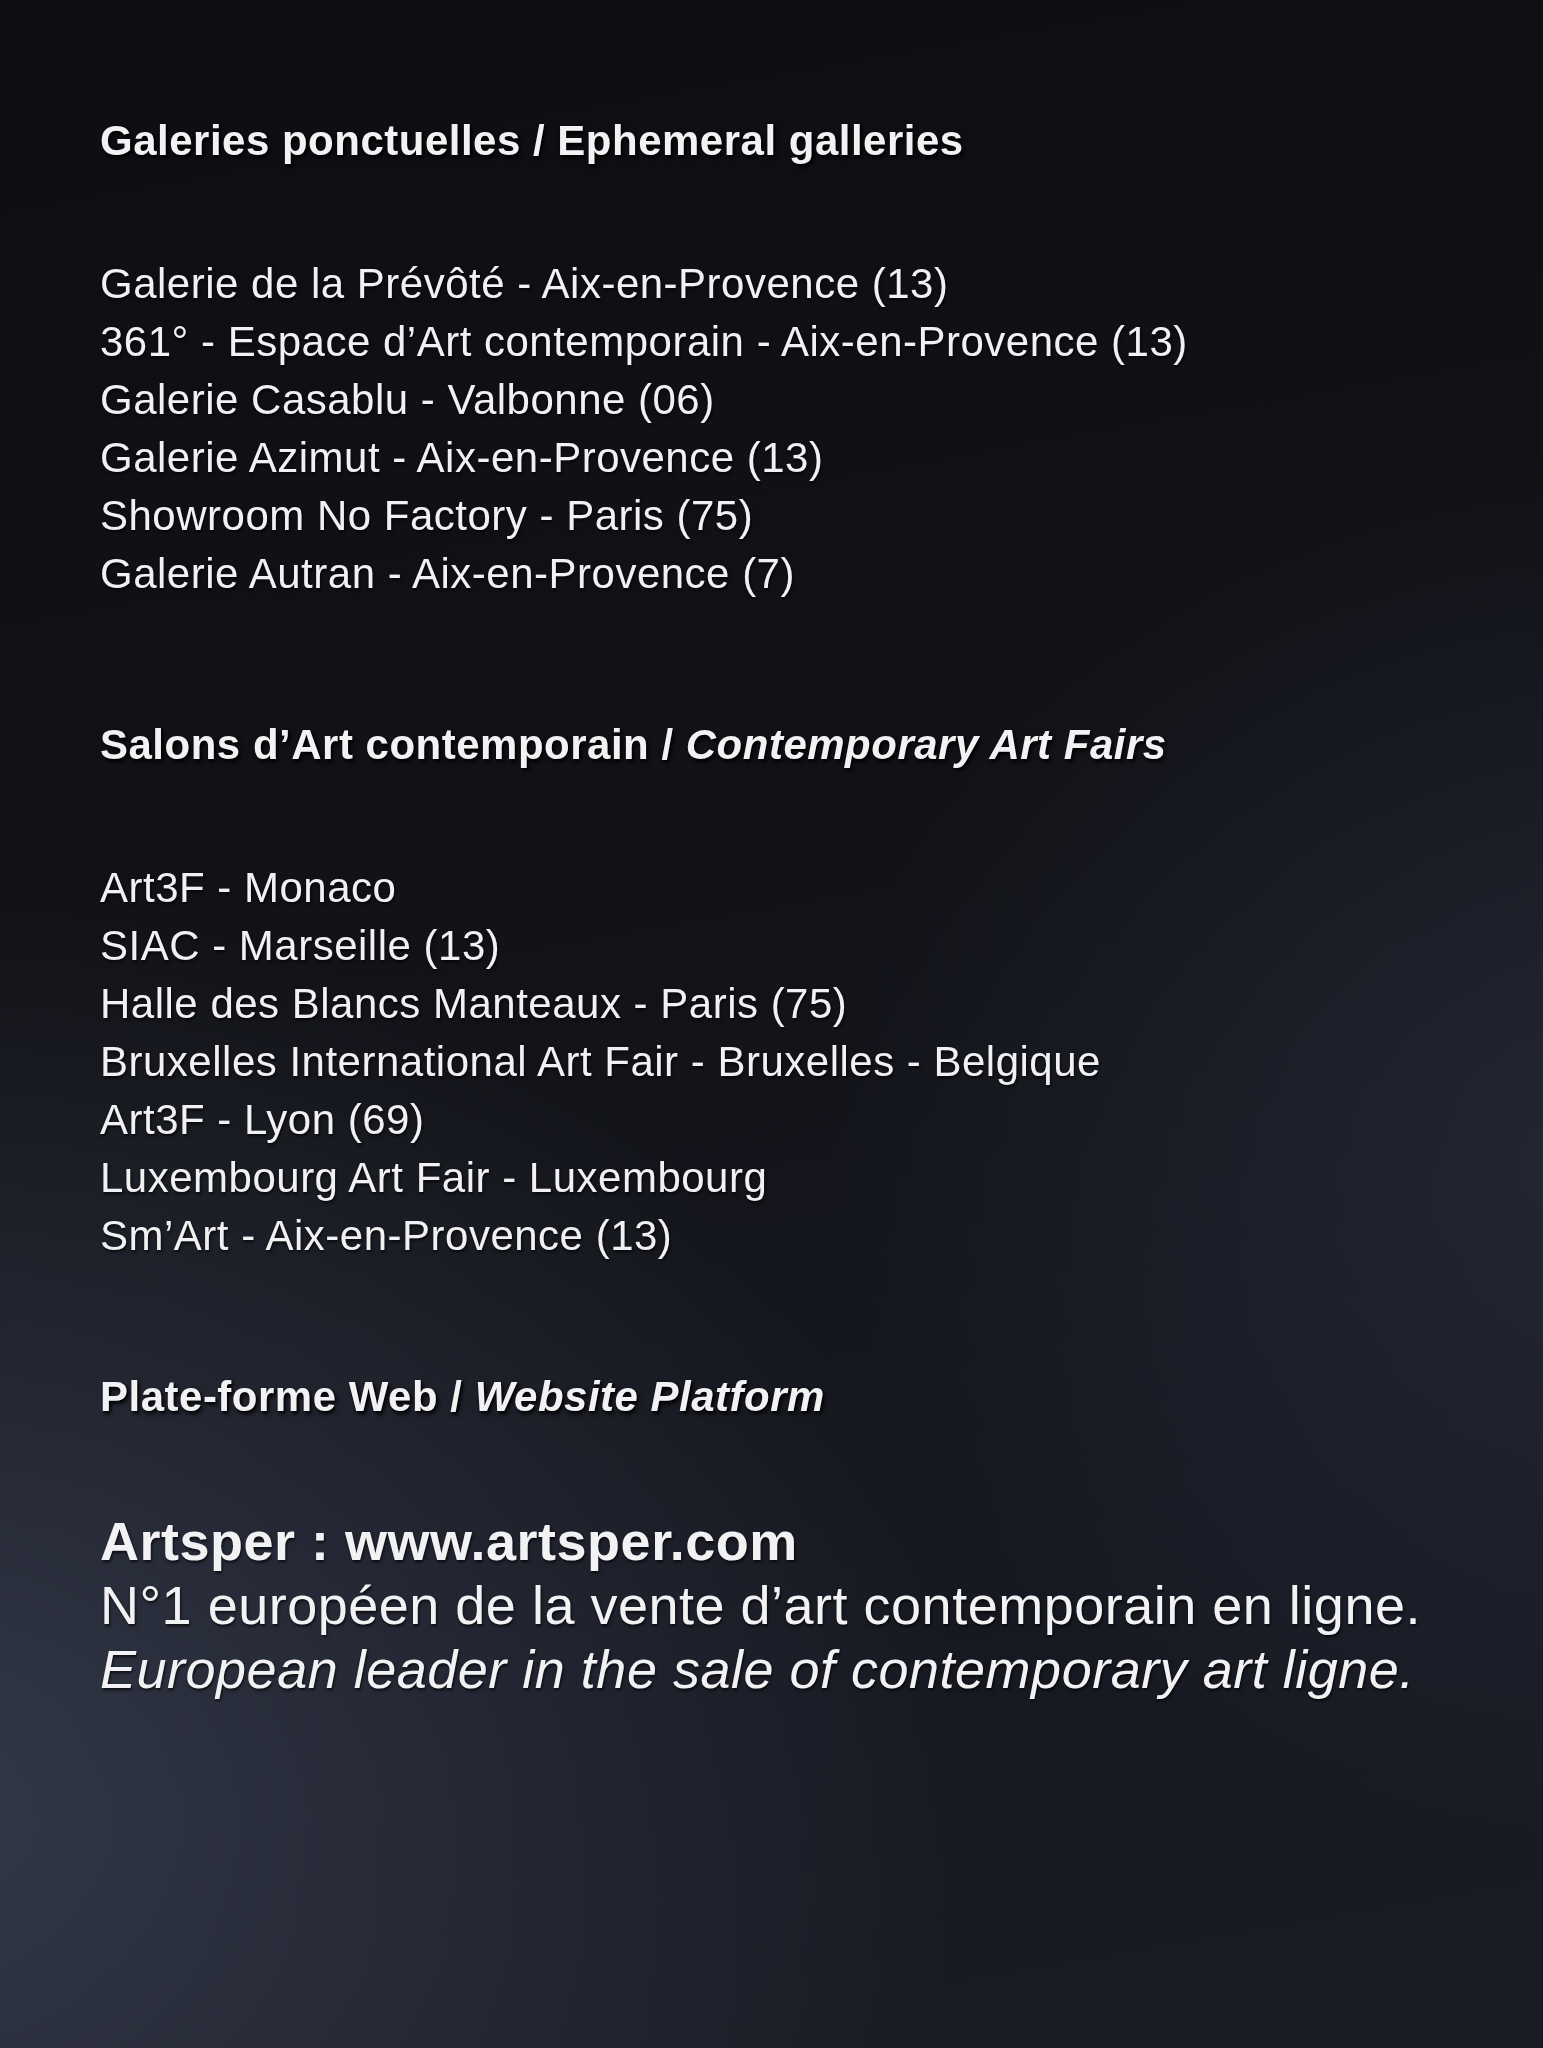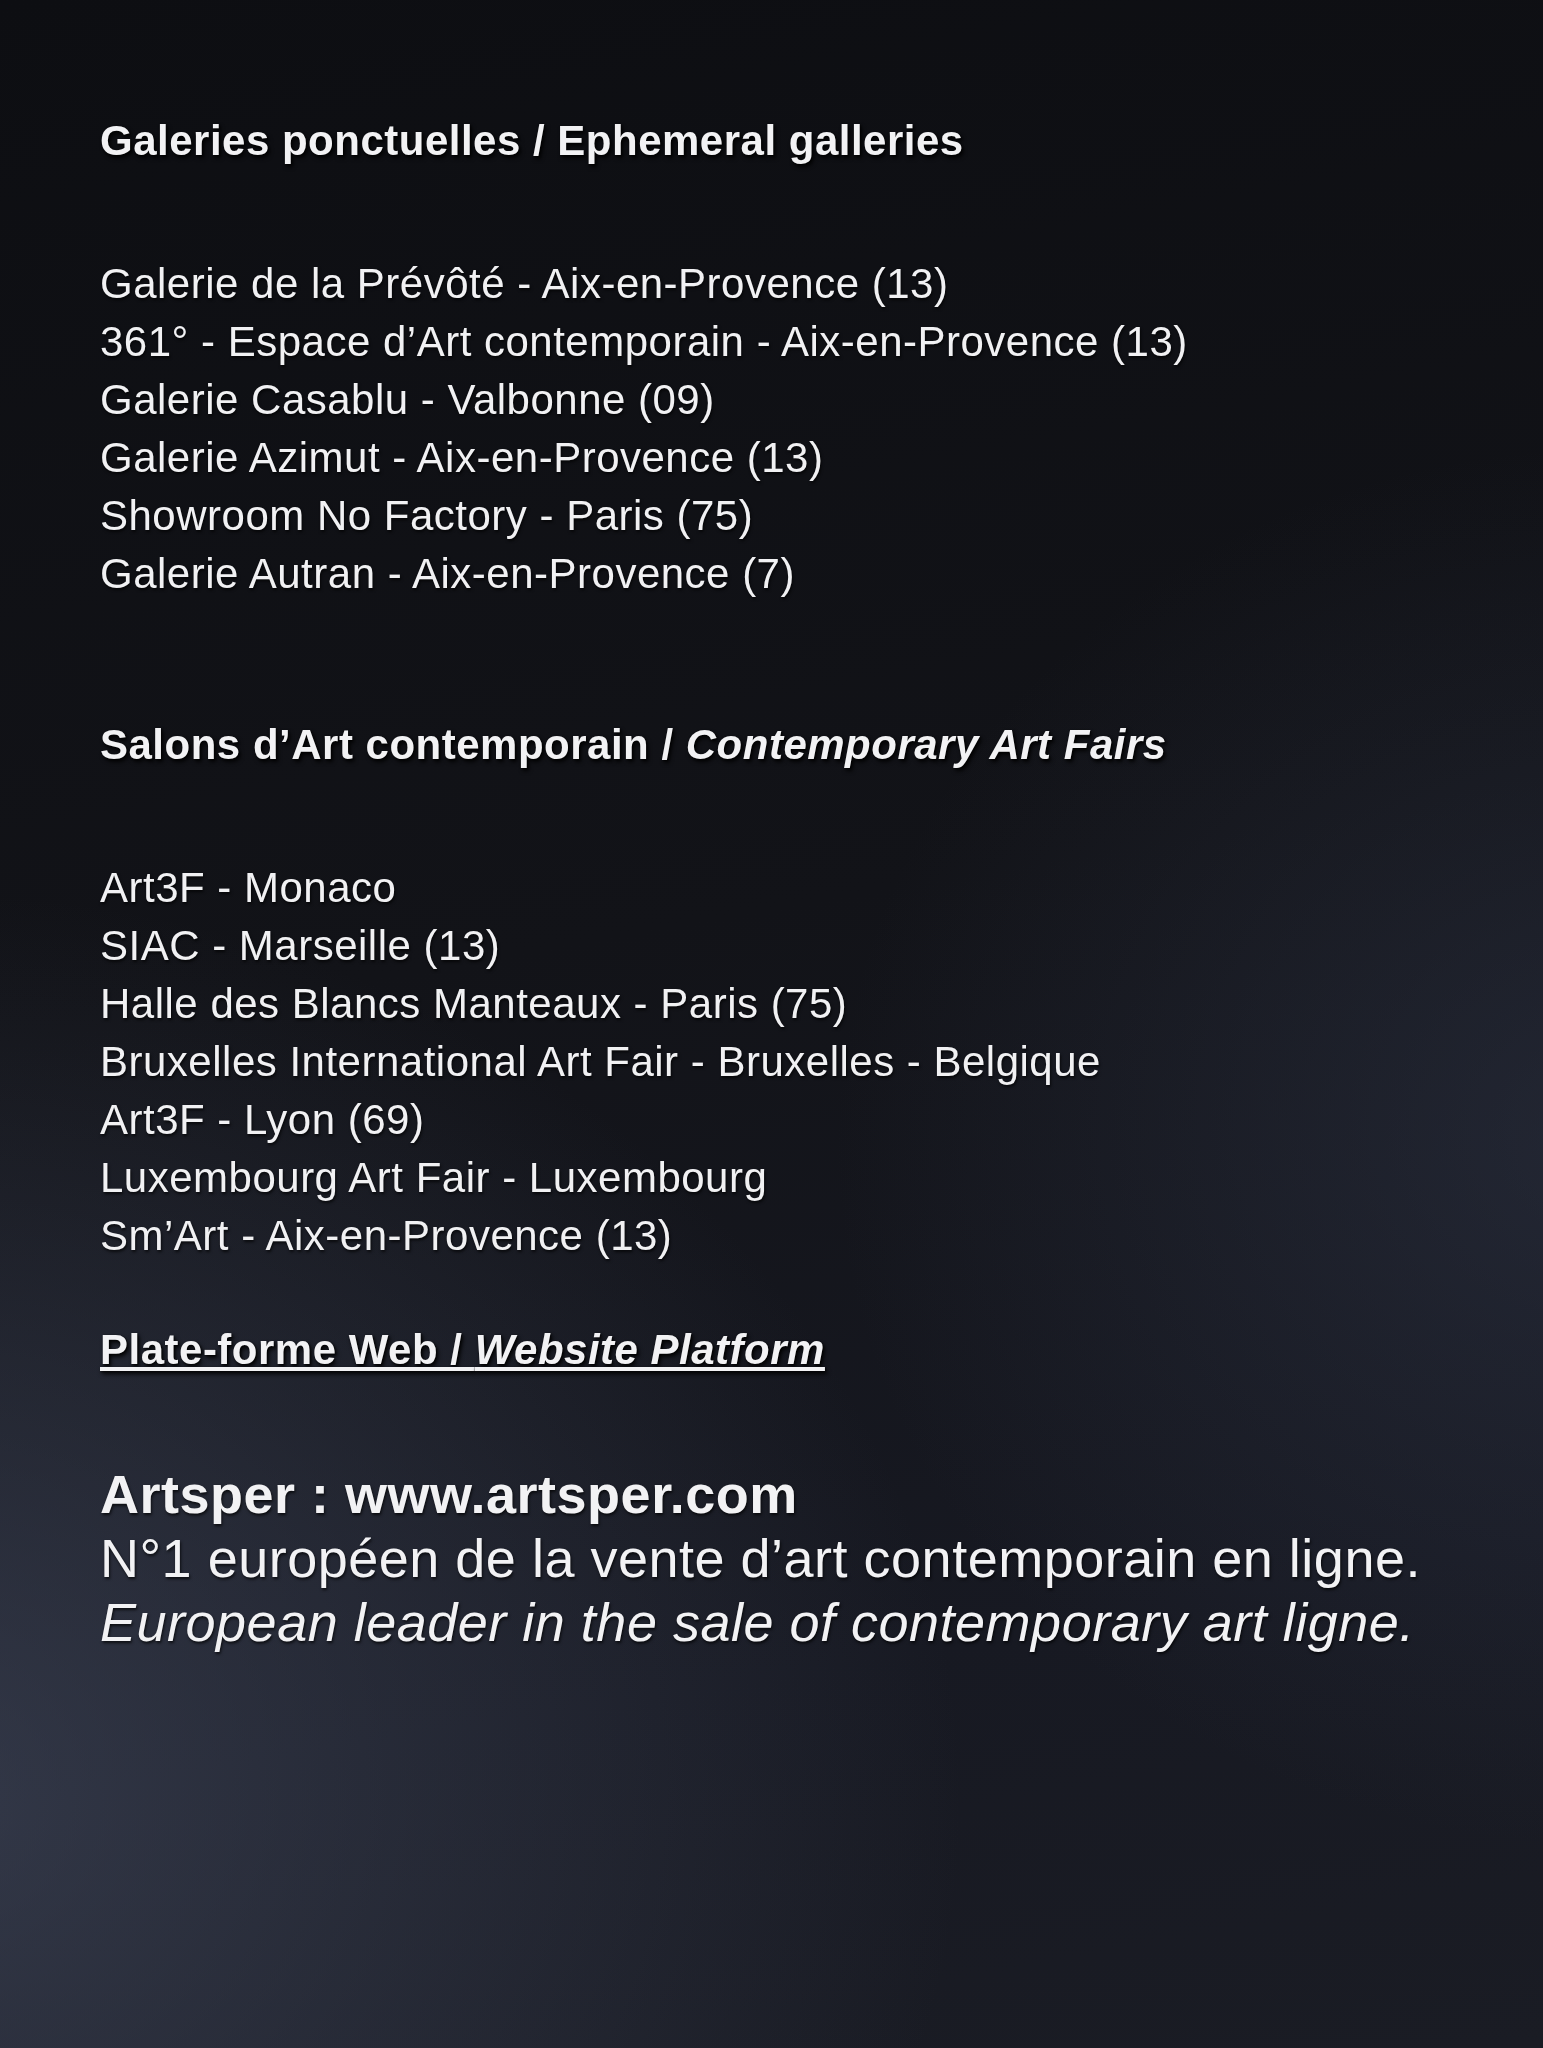--- a/index.html
+++ b/index.html
@@ -37,21 +37,21 @@
   .plain-list li{
     font-size:42px;
     line-height:58px;
     letter-spacing:0.5px;
     font-weight:400;
     color:#f1f1f3;
     text-shadow:1px 2px 3px rgba(0,0,0,0.7);
     white-space:nowrap;
   }
   .mt-135{ margin-top:113px; }
-  .mt-124{ margin-top:56px;text-decoration:underline; }
+  .mt-124{ margin-top:103px; }
   .web-block{ margin-top:86px; }
   .web-line{
     margin:0;
     font-size:54px;
     line-height:58px;
     letter-spacing:0.5px;
     text-shadow:1px 2px 3px rgba(0,0,0,0.7);
     white-space:nowrap;
   }
   .web-provider{ font-weight:bold; }
@@ -62,21 +62,21 @@
 <body>
 
 <div class="page">
   <div class="content">
 
     <h2 class="section-heading"><span>Galeries ponctuelles / </span><span>Ephemeral galleries</span></h2>
 
     <ul class="plain-list">
       <li>Galerie de la Prévôté - Aix-en-Provence (13)</li>
       <li>361° - Espace d’Art contemporain - Aix-en-Provence (13)</li>
-      <li>Galerie Casablu - Valbonne (09)</li>
+      <li>Galerie Casablu - Valbonne (06)</li>
       <li>Galerie Azimut - Aix-en-Provence (13)</li>
       <li>Showroom No Factory - Paris (75)</li>
       <li>Galerie Autran - Aix-en-Provence (7)</li>
     </ul>
 
     <h2 class="section-heading mt-135"><span>Salons d’Art contemporain / </span><span class="heading-en-italic">Contemporary Art Fairs</span></h2>
 
     <ul class="plain-list">
       <li>Art3F - Monaco</li>
       <li>SIAC - Marseille (13)</li>

